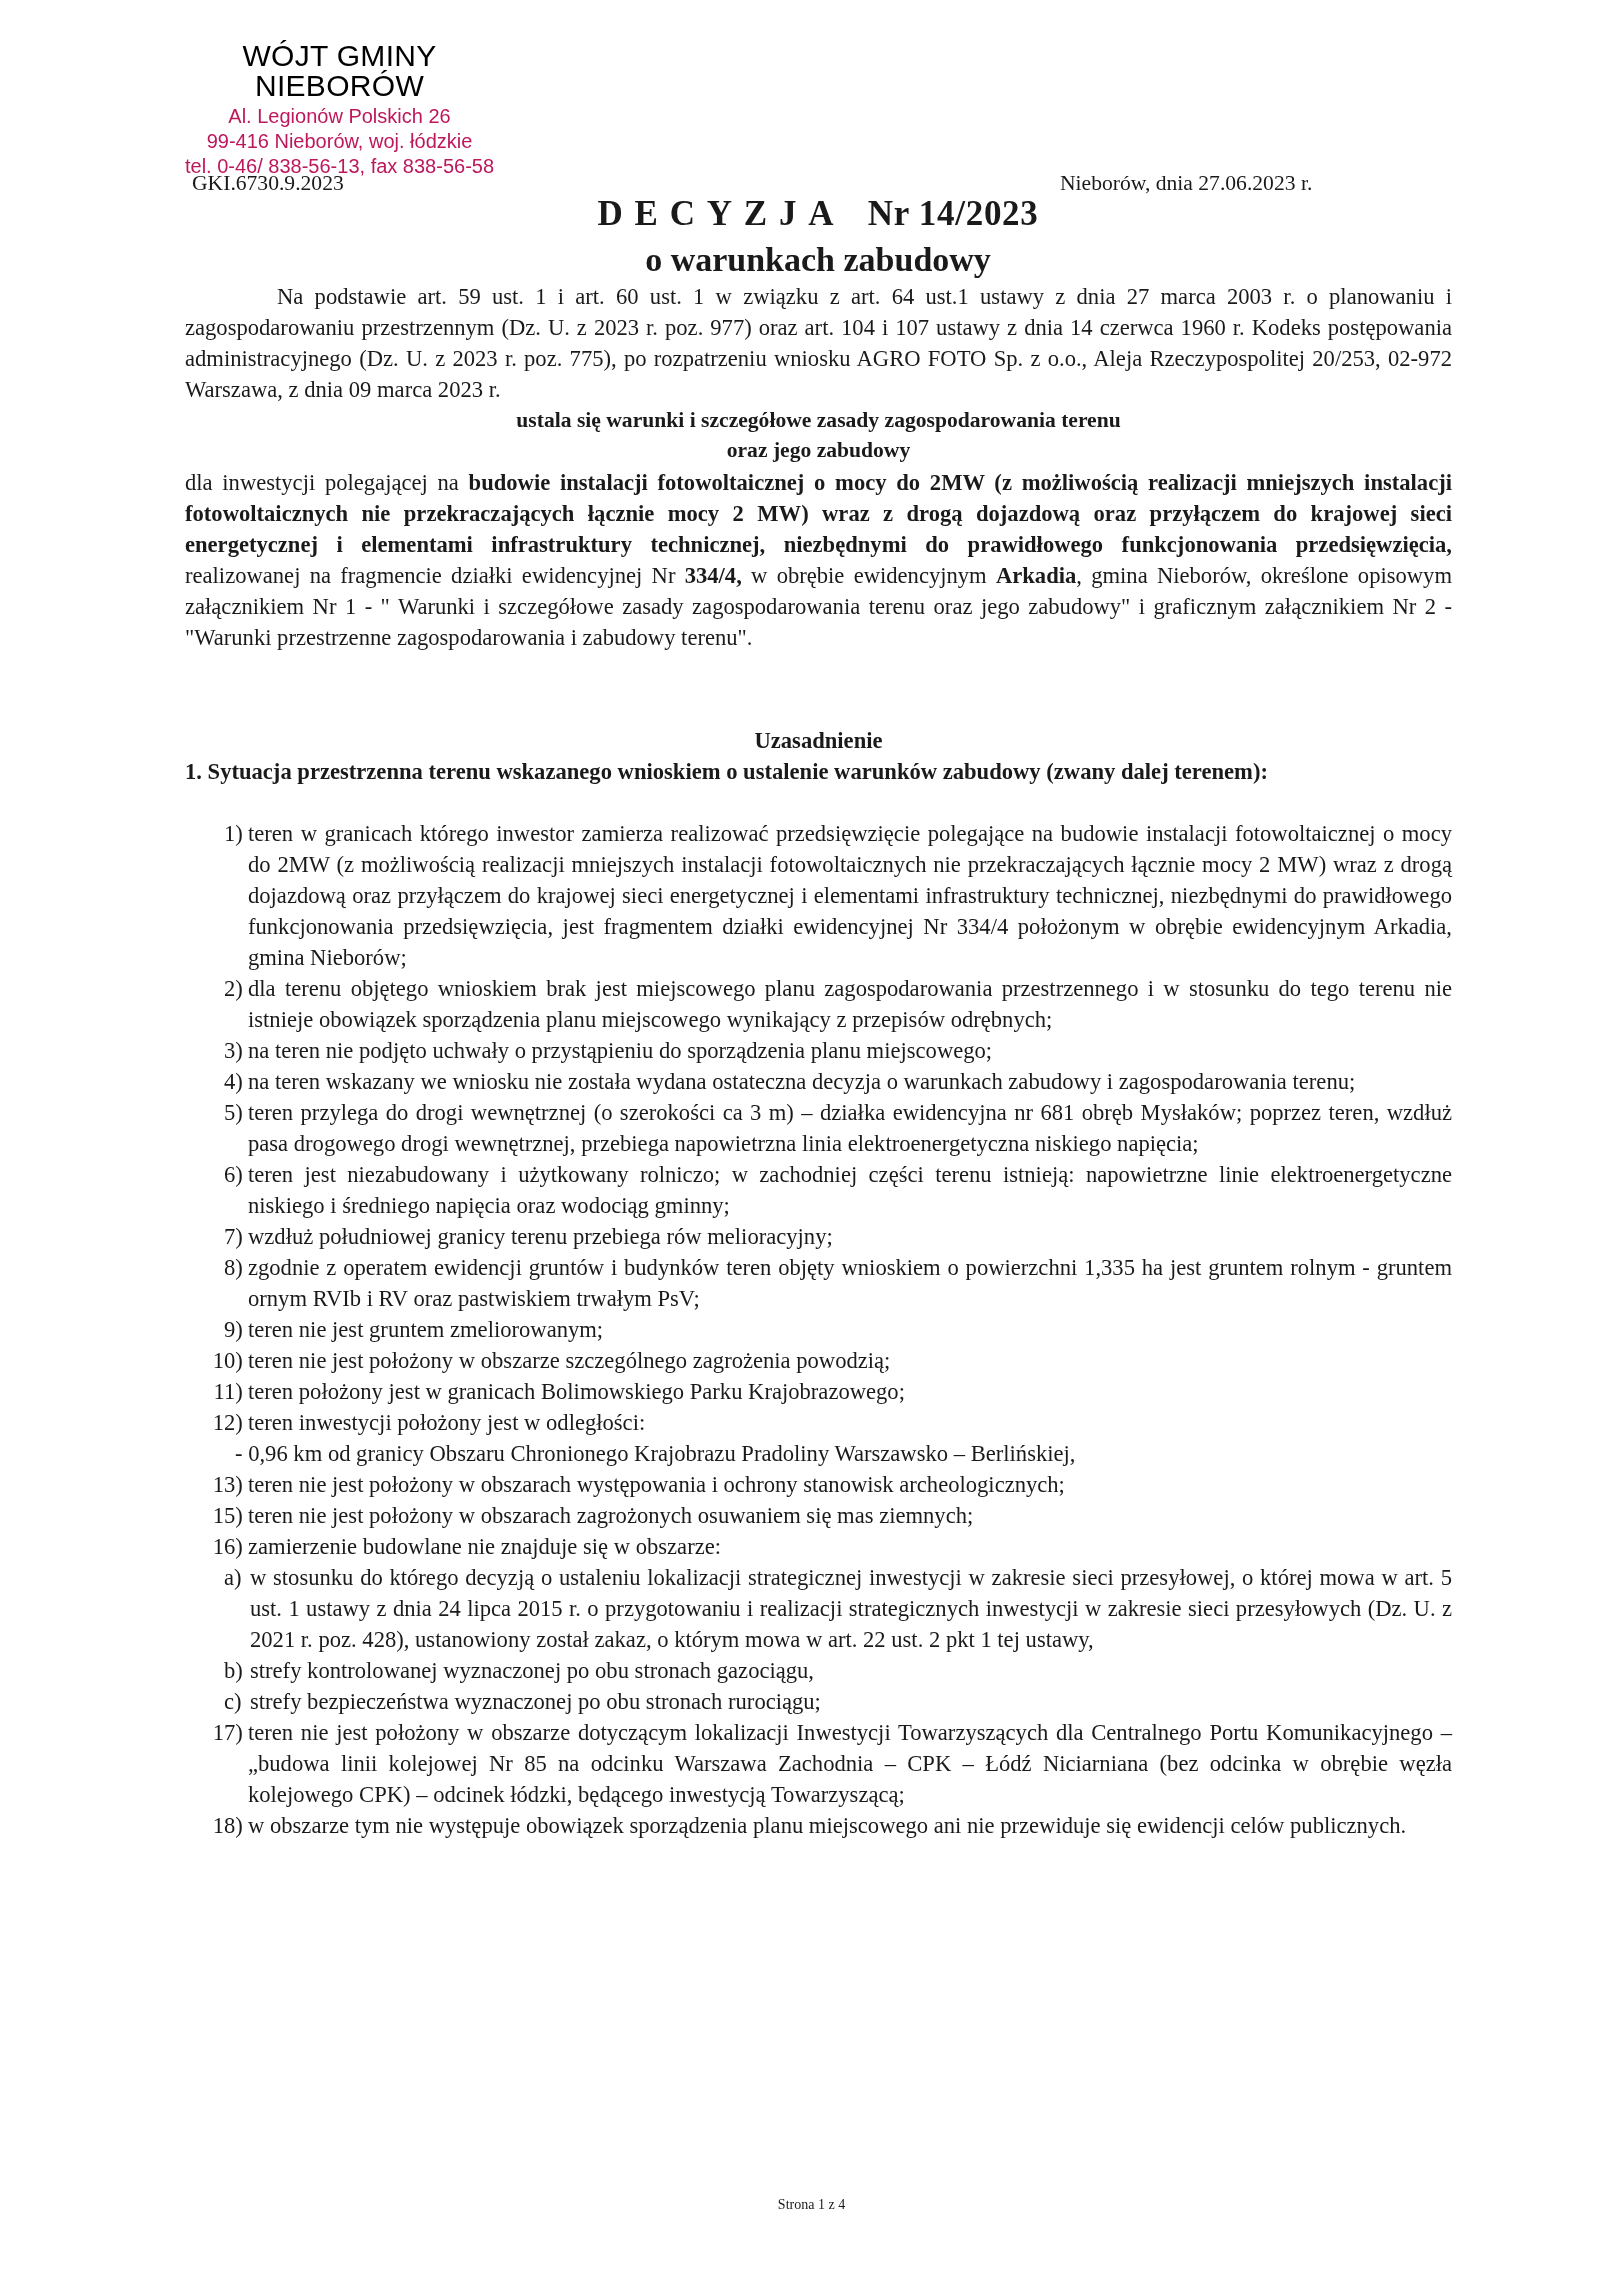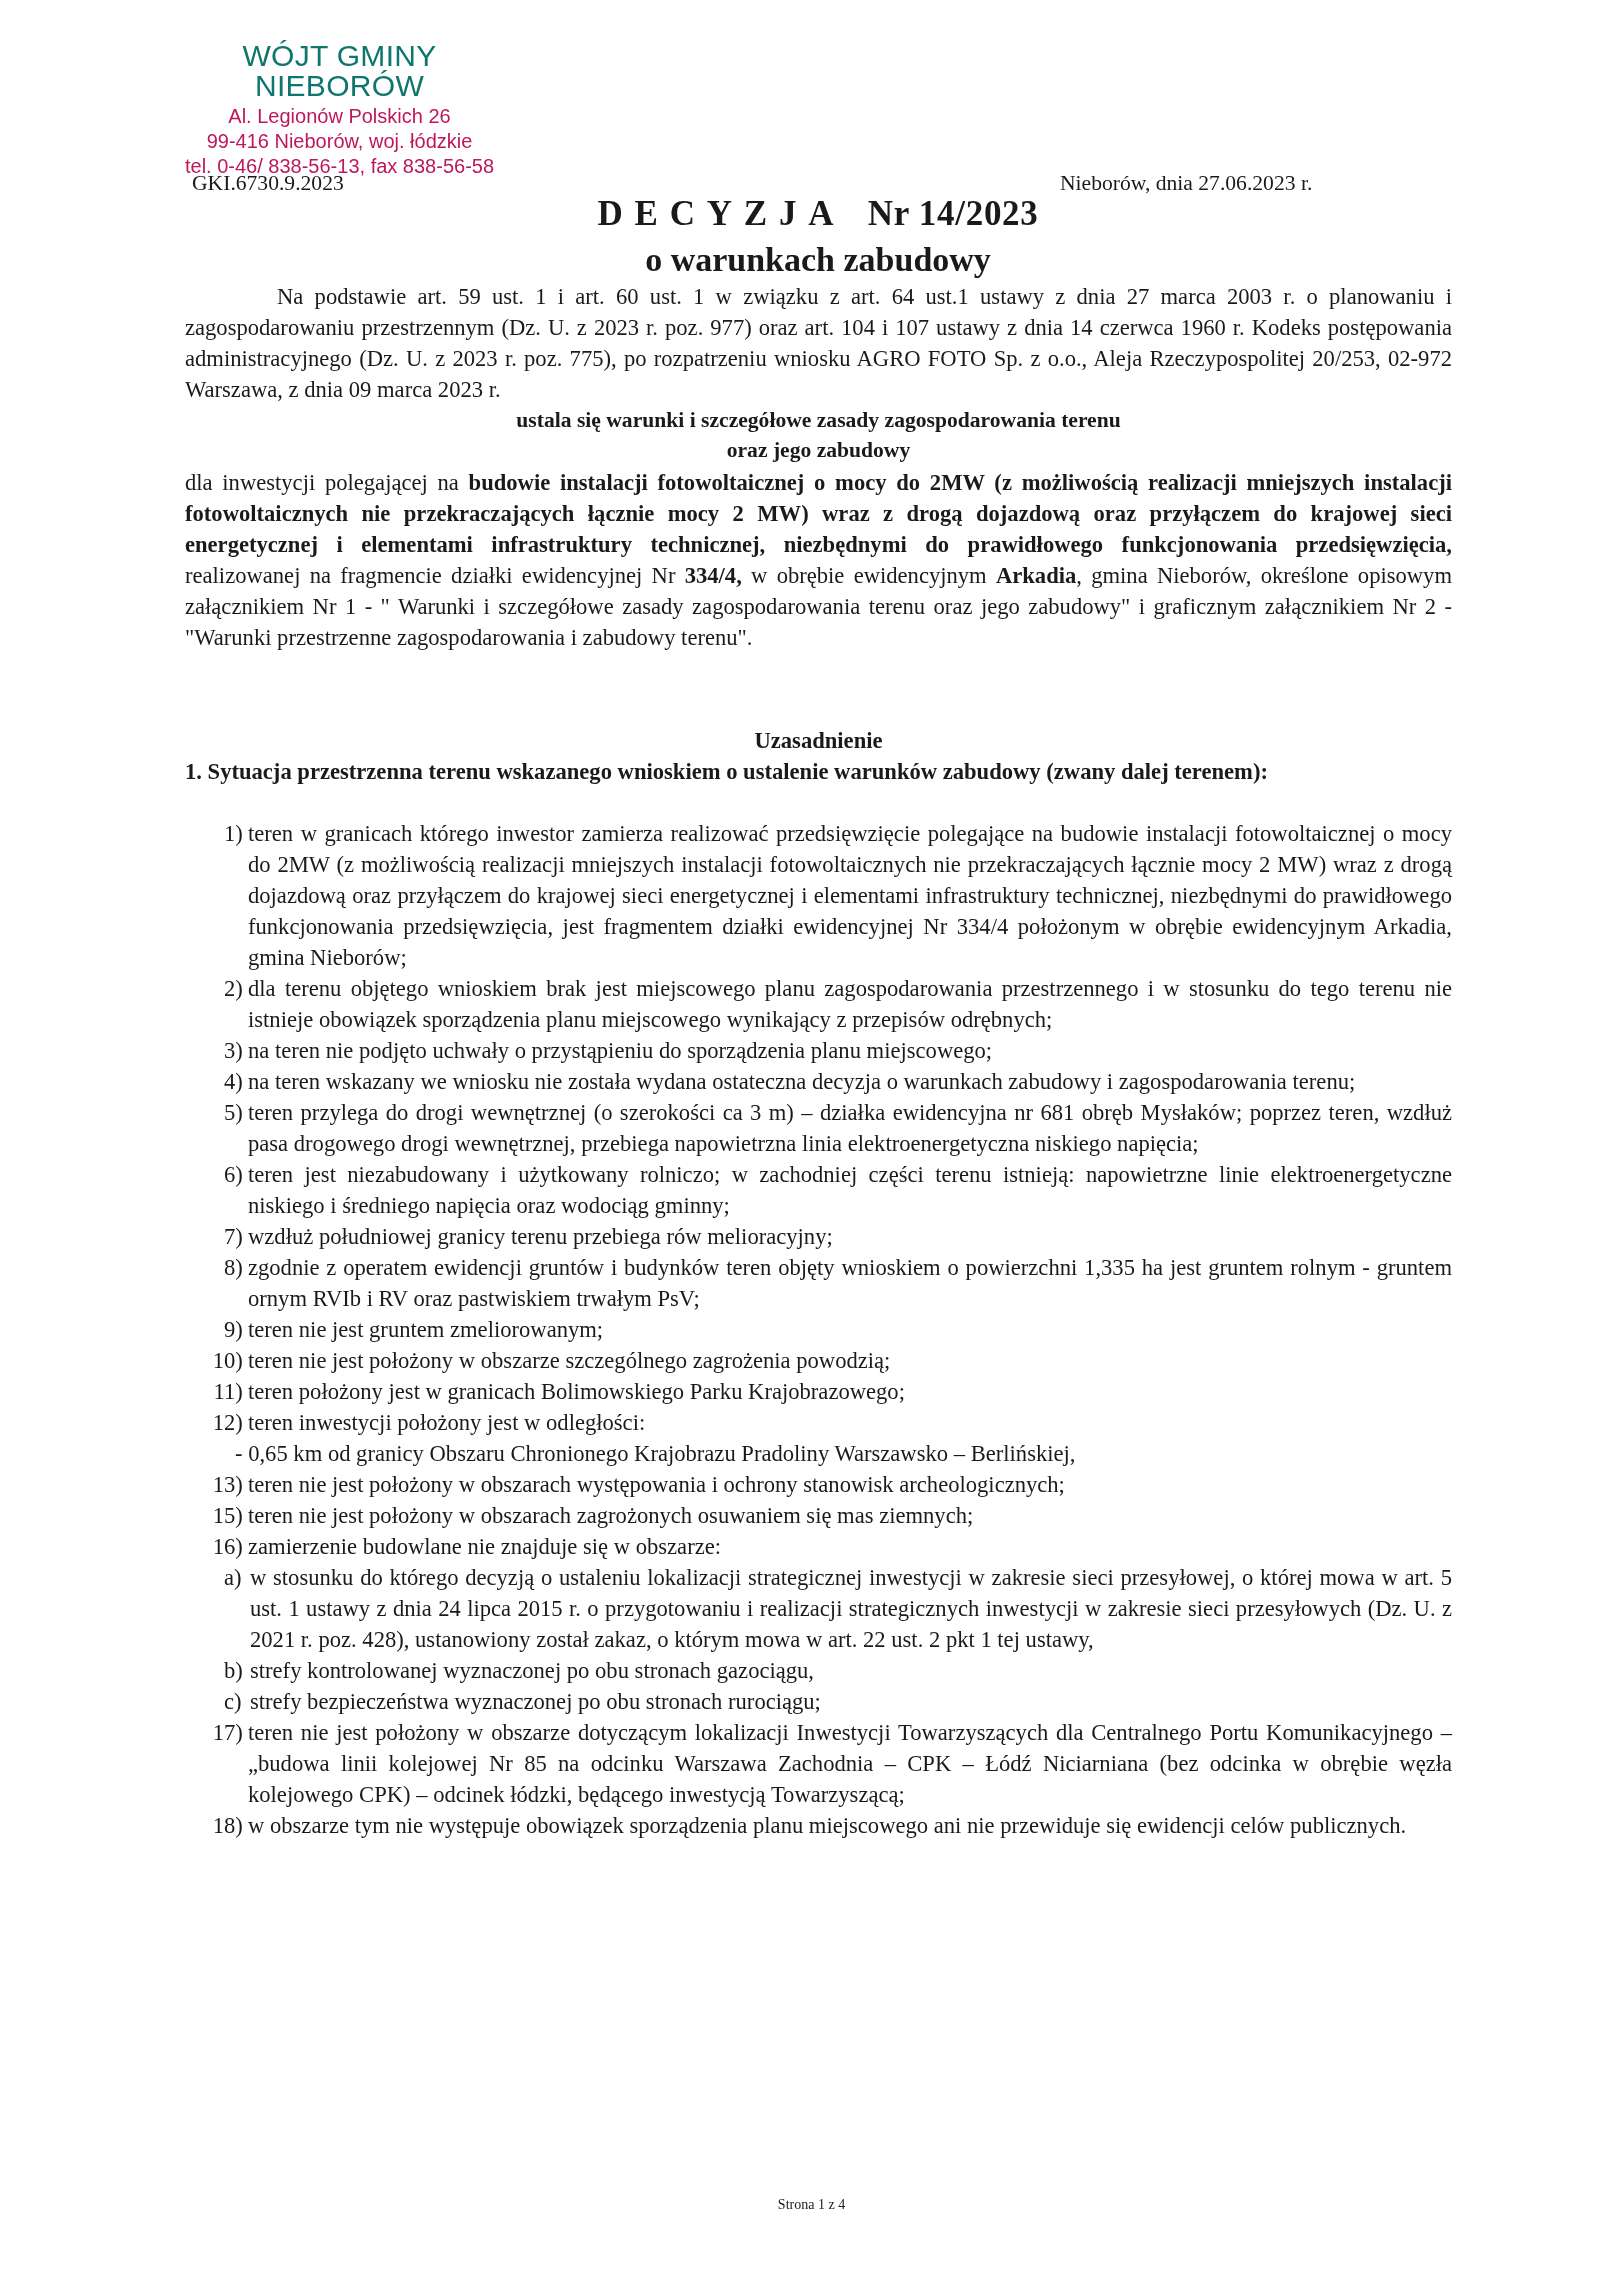--- a/index.html
+++ b/index.html
@@ -8,21 +8,21 @@
       position: absolute; left: 0; top: 0; width: 1623px; height: 2295px;
       font-family: "Liberation Serif", "DejaVu Serif", serif;
       color: #1a1a1a;
     }
     
     .stamp {
       position: absolute; left: 156px; top: 41px; width: 367px;
       font-family: "Liberation Sans", "DejaVu Sans", sans-serif;
       color: #2a5fc4; text-align: center; line-height: 1.0;
     }
-    .stamp .s-title { font-size: 30px; letter-spacing: 0.3px; color: #0f766e; }
+    .stamp .s-title { font-size: 30px; letter-spacing: 0.3px; color: #000000; }
     .stamp .s-line { font-size: 20px; margin-top: 5px; color: #be185d; }
     .case-no {
       position: absolute; left: 192px; top: 171px; font-size: 21.6px;
     }
     .place-date {
       position: absolute; left: 1060px; top: 171px; font-size: 21.6px;
     }
     .title {
       position: absolute; left: 0; width: 1623px; text-align: center;
       font-weight: bold;
@@ -129,21 +129,21 @@
       <div class="item">
         <span class="num">10)</span>
         <span class="txt"><span>teren nie jest położony w obszarze szczególnego zagrożenia powodzią;</span></span>
       </div>
       <div class="item">
         <span class="num">11)</span>
         <span class="txt"><span>teren położony jest w granicach Bolimowskiego Parku Krajobrazowego;</span></span>
       </div>
       <div class="item">
         <span class="num">12)</span>
-        <span class="txt"><span>teren inwestycji położony jest w odległości:</span><span class="sub" style="padding-left: 0px; margin-left: -13px;">- 0,65 km od granicy Obszaru Chronionego Krajobrazu Pradoliny Warszawsko – Berlińskiej,</span></span>
+        <span class="txt"><span>teren inwestycji położony jest w odległości:</span><span class="sub" style="padding-left: 0px; margin-left: -13px;">- 0,96 km od granicy Obszaru Chronionego Krajobrazu Pradoliny Warszawsko – Berlińskiej,</span></span>
       </div>
       <div class="item">
         <span class="num">13)</span>
         <span class="txt"><span>teren nie jest położony w obszarach występowania i ochrony stanowisk archeologicznych;</span></span>
       </div>
       <div class="item">
         <span class="num">15)</span>
         <span class="txt"><span>teren nie jest położony w obszarach zagrożonych osuwaniem się mas ziemnych;</span></span>
       </div>
       <div class="item">

